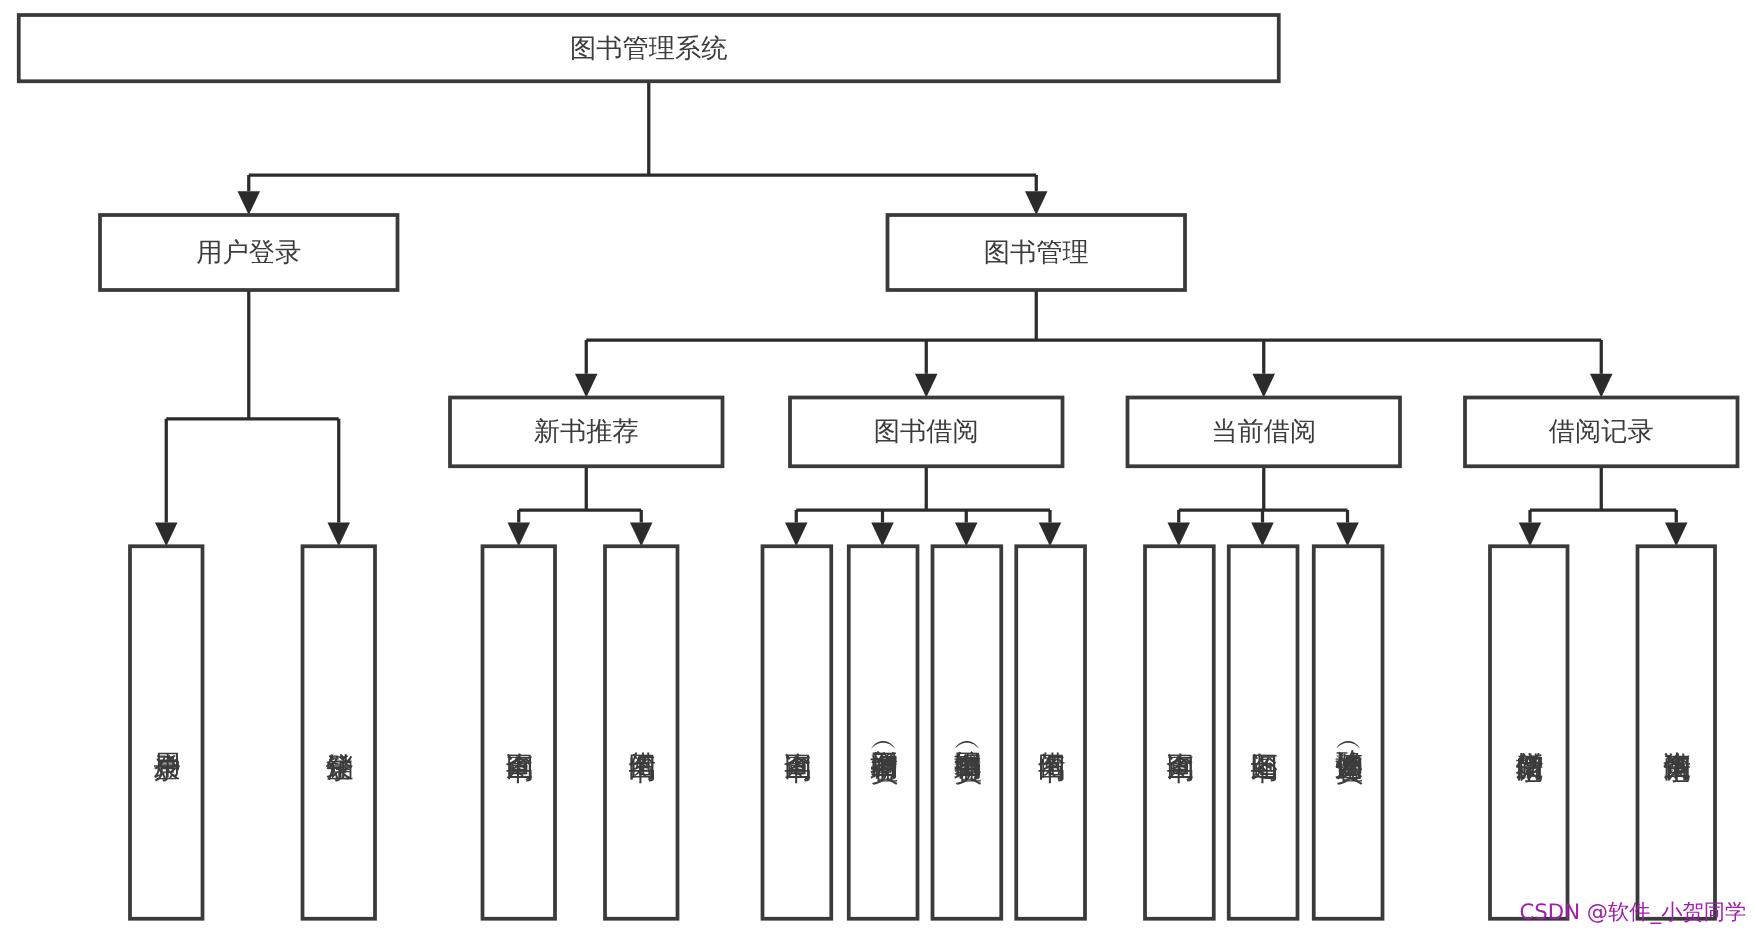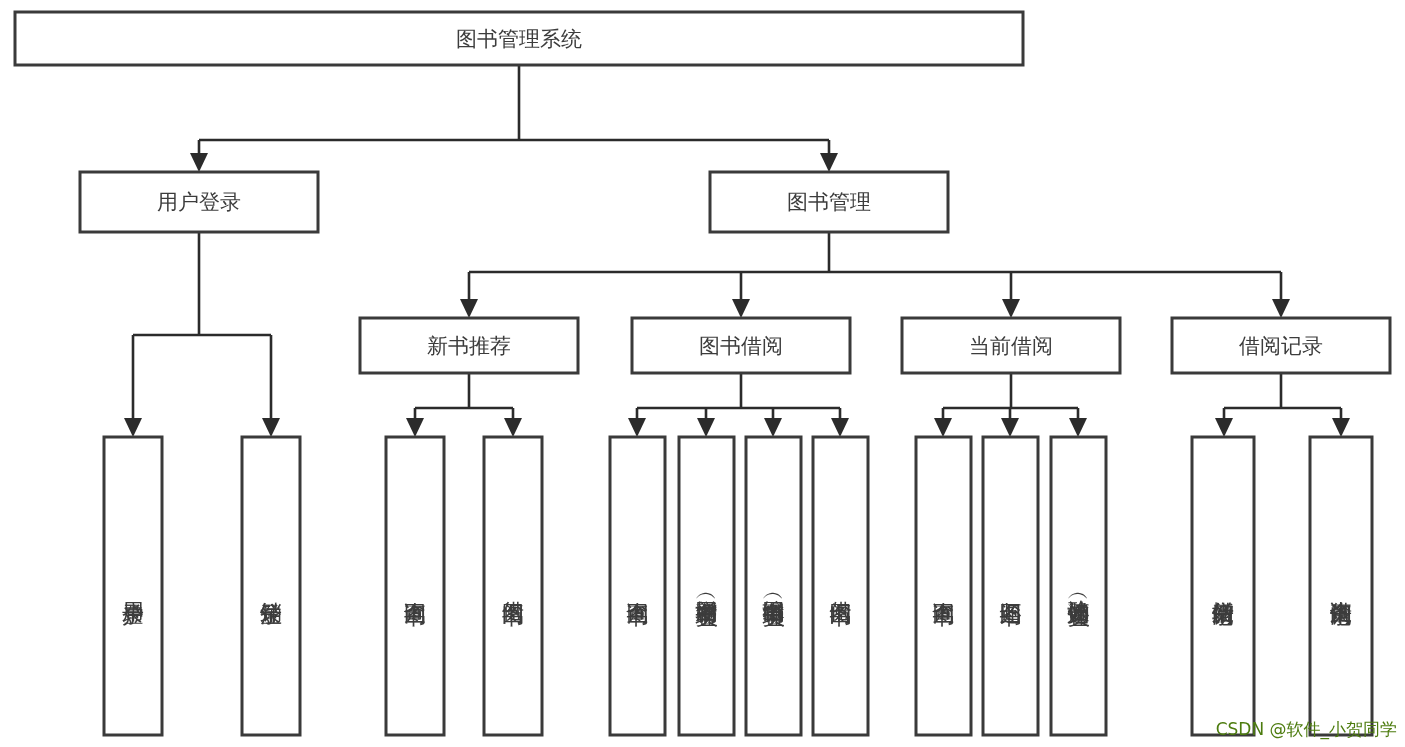--- a/index.html
+++ b/index.html
@@ -60,21 +60,21 @@
     fill: none;
   }
   .arrow-head {
     fill: #2b2b2b;
   }
   #watermark {
     position: absolute;
     right: 8px;
     bottom: 6px;
     font-size: 17px;
-    color: #4d7c0f;
+    color: #a21caf;
     font-family: "DejaVu Sans", "Liberation Sans", sans-serif;
     white-space: nowrap;
     pointer-events: none;
   }
 </style>
 </head>
 <body>
 
 <div id="diagram-root">
   <svg id="diagram-svg" width="1405" height="747" viewBox="0 0 1405 747" xmlns="http://www.w3.org/2000/svg">

